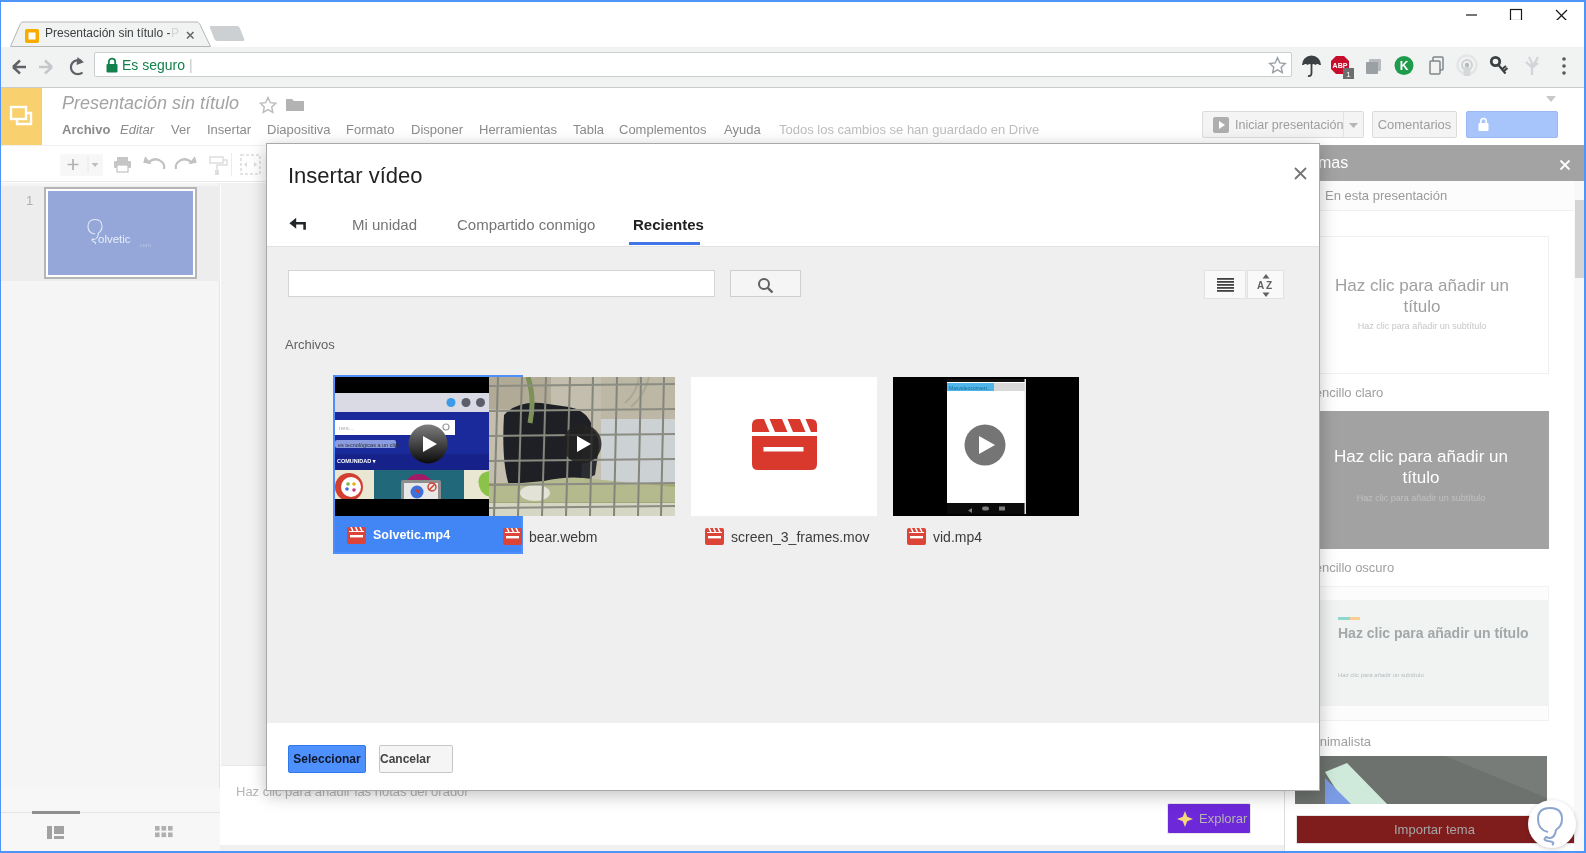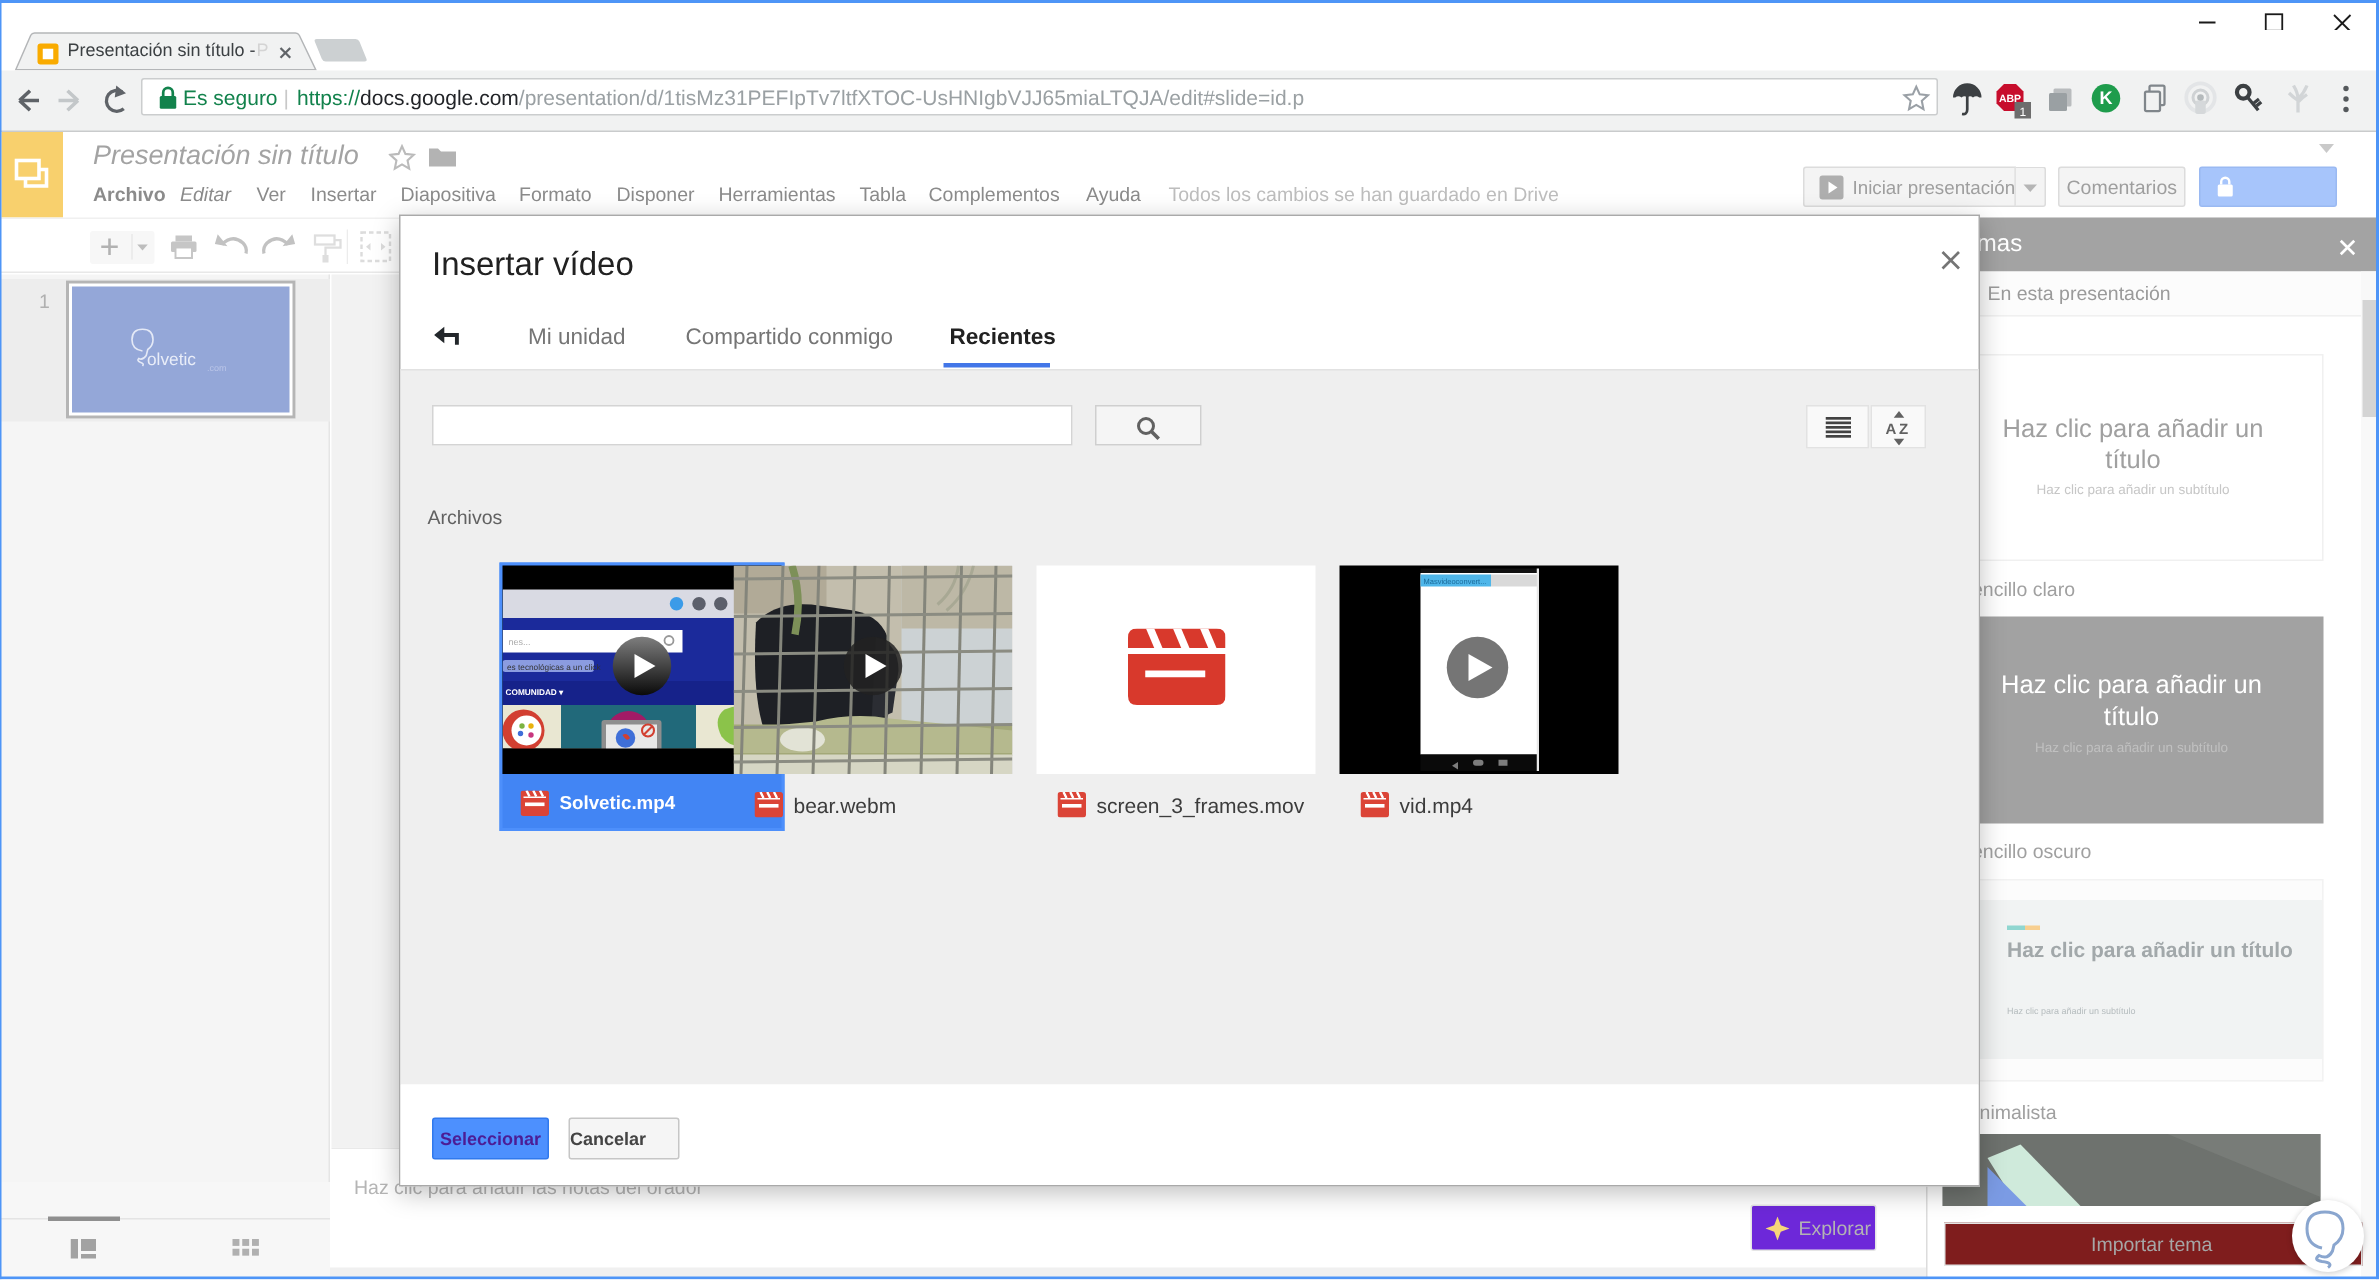--- a/index.html
+++ b/index.html
@@ -66,21 +66,20 @@
       <path d="M81.5,6.2 A 7 7 0 1 0 82.5,17.5" fill="none" stroke="#5f6368" stroke-width="2.2"></path>
       <path d="M77.5,2 L84,7.2 L76.5,10 Z" fill="#5f6368"></path>
     </svg>
     <div id="omnibox">
       <svg class="abs" style="left:9px;top:4px;" width="16" height="17" viewBox="0 0 16 17">
         <rect x="2.5" y="7" width="11" height="8.5" rx="1" fill="#12824c"></rect>
         <path d="M4.8,7 L4.8,4.8 A 3.2 3.2 0 0 1 11.2,4.8 L11.2,7" fill="none" stroke="#12824c" stroke-width="1.8"></path>
       </svg>
       <span class="urltxt" style="left:27px;color:#12824c;">Es seguro</span>
       <span class="urltxt" style="left:94px;color:#c8c8c8;">|</span>
-      <span class="urltxt" style="left:103px;color:#12824c;">https://<span style="color:#222428;">docs.google.com</span><span style="color:#9aa0a3;">/presentation/d/1tisMz31PEFIpTv7ltfXTOC-UsHNIgbVJJ65miaLTQJA/edit#slide=id.p</span></span>
       <svg class="abs" style="left:1173px;top:3px;" width="19" height="19" viewBox="0 0 19 19">
         <path d="M9.5,1.8 L11.8,6.9 L17.3,7.5 L13.2,11.2 L14.3,16.7 L9.5,13.9 L4.7,16.7 L5.8,11.2 L1.7,7.5 L7.2,6.9 Z" fill="none" stroke="#9aa0a6" stroke-width="1.4"></path>
       </svg>
     </div>
 
     <svg class="abs" style="left:1298px;top:7px;" width="288" height="28" viewBox="0 0 288 28">
 
       <path d="M4,11 A 9.5 9.5 0 0 1 23,11 L21.5,11 Q19.5,9.2 17.3,11 Q15.4,9.2 13.5,11 Q11.6,9.2 9.7,11 Q7.5,9.2 5.5,11 Z" fill="#3c4043"></path>
       <path d="M13.5,4 L13.5,19 Q13.5,22.5 10,22 " fill="none" stroke="#3c4043" stroke-width="1.8"></path>
 
@@ -489,20 +488,20 @@
         <rect width="19" height="17" rx="2" fill="#db4437"></rect>
           <path d="M2,4.5 L17,4.5" stroke="#fff" stroke-width="1"></path>
           <path d="M4,0 L6,4 M8.5,0 L10.5,4 M13,0 L15,4" stroke="#fff" stroke-width="1.6"></path>
           <rect x="3" y="8" width="13" height="2.4" fill="#fff"></rect>
       </svg>
       <span class="abs tile-label-txt" style="left:666px;top:282px;">vid.mp4</span>
     </div>
 
     <div class="abs" style="left:0;top:579px;width:1052px;height:67px;background:#fff;">
       <div class="abs" style="left:21px;top:22px;width:78px;height:28px;background:#4d90fe;border:1px solid #3079ed;border-radius:2px;text-align:center;">
-        <span style="font-size:12px;font-weight:bold;color:#4c1d95;line-height:26px;">Seleccionar</span>
+        <span style="font-size:12px;font-weight:bold;color:#0f172a;line-height:26px;">Seleccionar</span>
       </div>
       <div class="abs" style="left:112px;top:22px;width:74px;height:28px;background:#f5f5f5;border:1px solid #c6c6c6;border-radius:2px;text-align:left;">
         <span style="font-size:12px;font-weight:bold;color:#444;line-height:26px;">Cancelar</span>
       </div>
     </div>
   </div>
 </div>
 
 </body></html>

